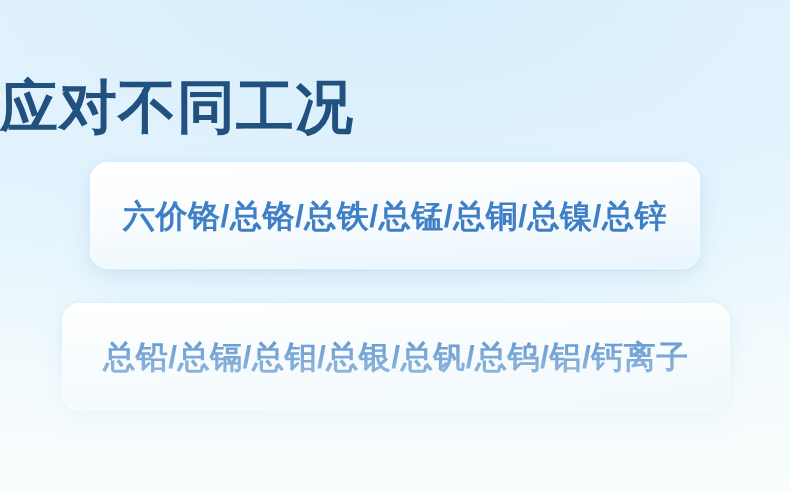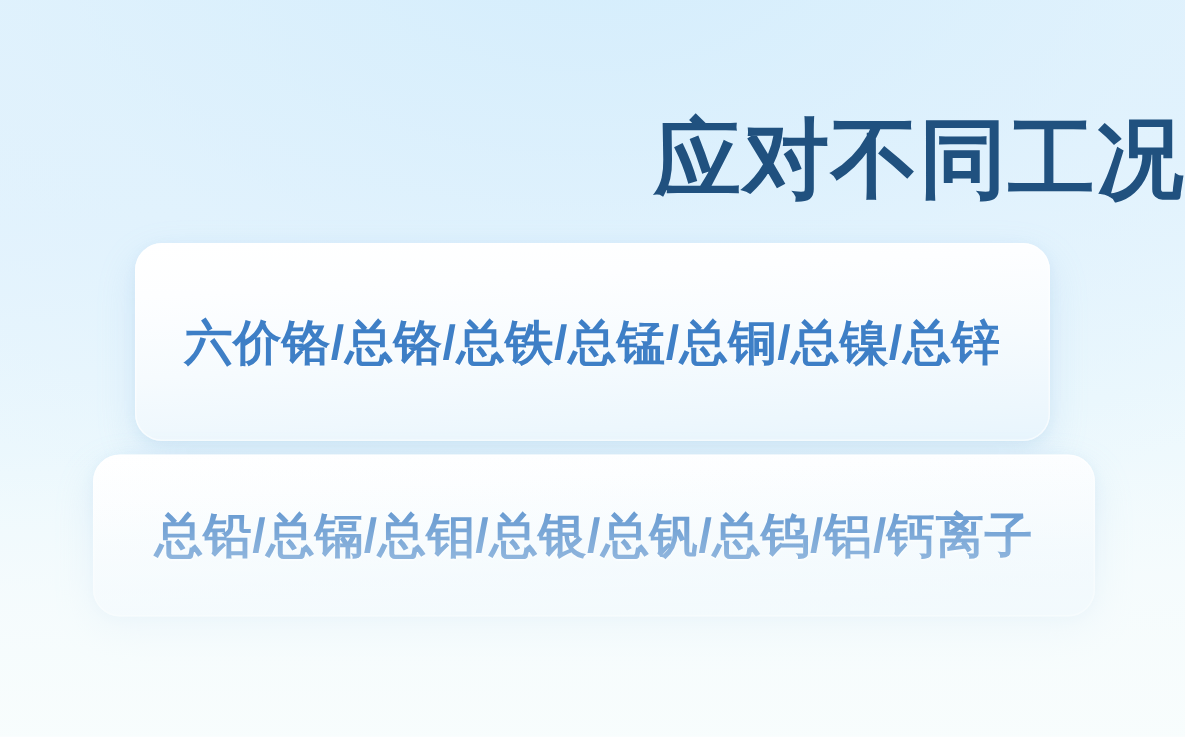--- a/index.html
+++ b/index.html
@@ -32,21 +32,21 @@
     height: 190px;
     background: linear-gradient(180deg, rgba(246,252,253,0) 0%, rgba(247,252,253,0.65) 55%, rgba(248,253,253,0.9) 100%);
     pointer-events: none;
   }
 
   .title {
     position: absolute;
     left: 0;
     right: 0;
     top: 33px;
-    text-align: right;
+    text-align: left;
     font-size: 58px;
     line-height: 70px;
     font-weight: 700;
     letter-spacing: 1px;
     color: #20517f;
     white-space: nowrap;
   }
 
   .card {
     position: absolute;
@@ -59,21 +59,21 @@
     box-shadow:
       0 10px 26px rgba(133, 186, 226, 0.20),
       0 2px 8px rgba(140, 190, 228, 0.14),
       0 0 0 1px rgba(255,255,255,0.55) inset;
   }
 
   #card-1 {
     left: 90px;
     top: 162px;
     width: 610px;
-    height: 132px;
+    height: 107px;
   }
 
   #card-2 {
     left: 62px;
     top: 303px;
     width: 668px;
     height: 108px;
   }
 
   .card-text {

